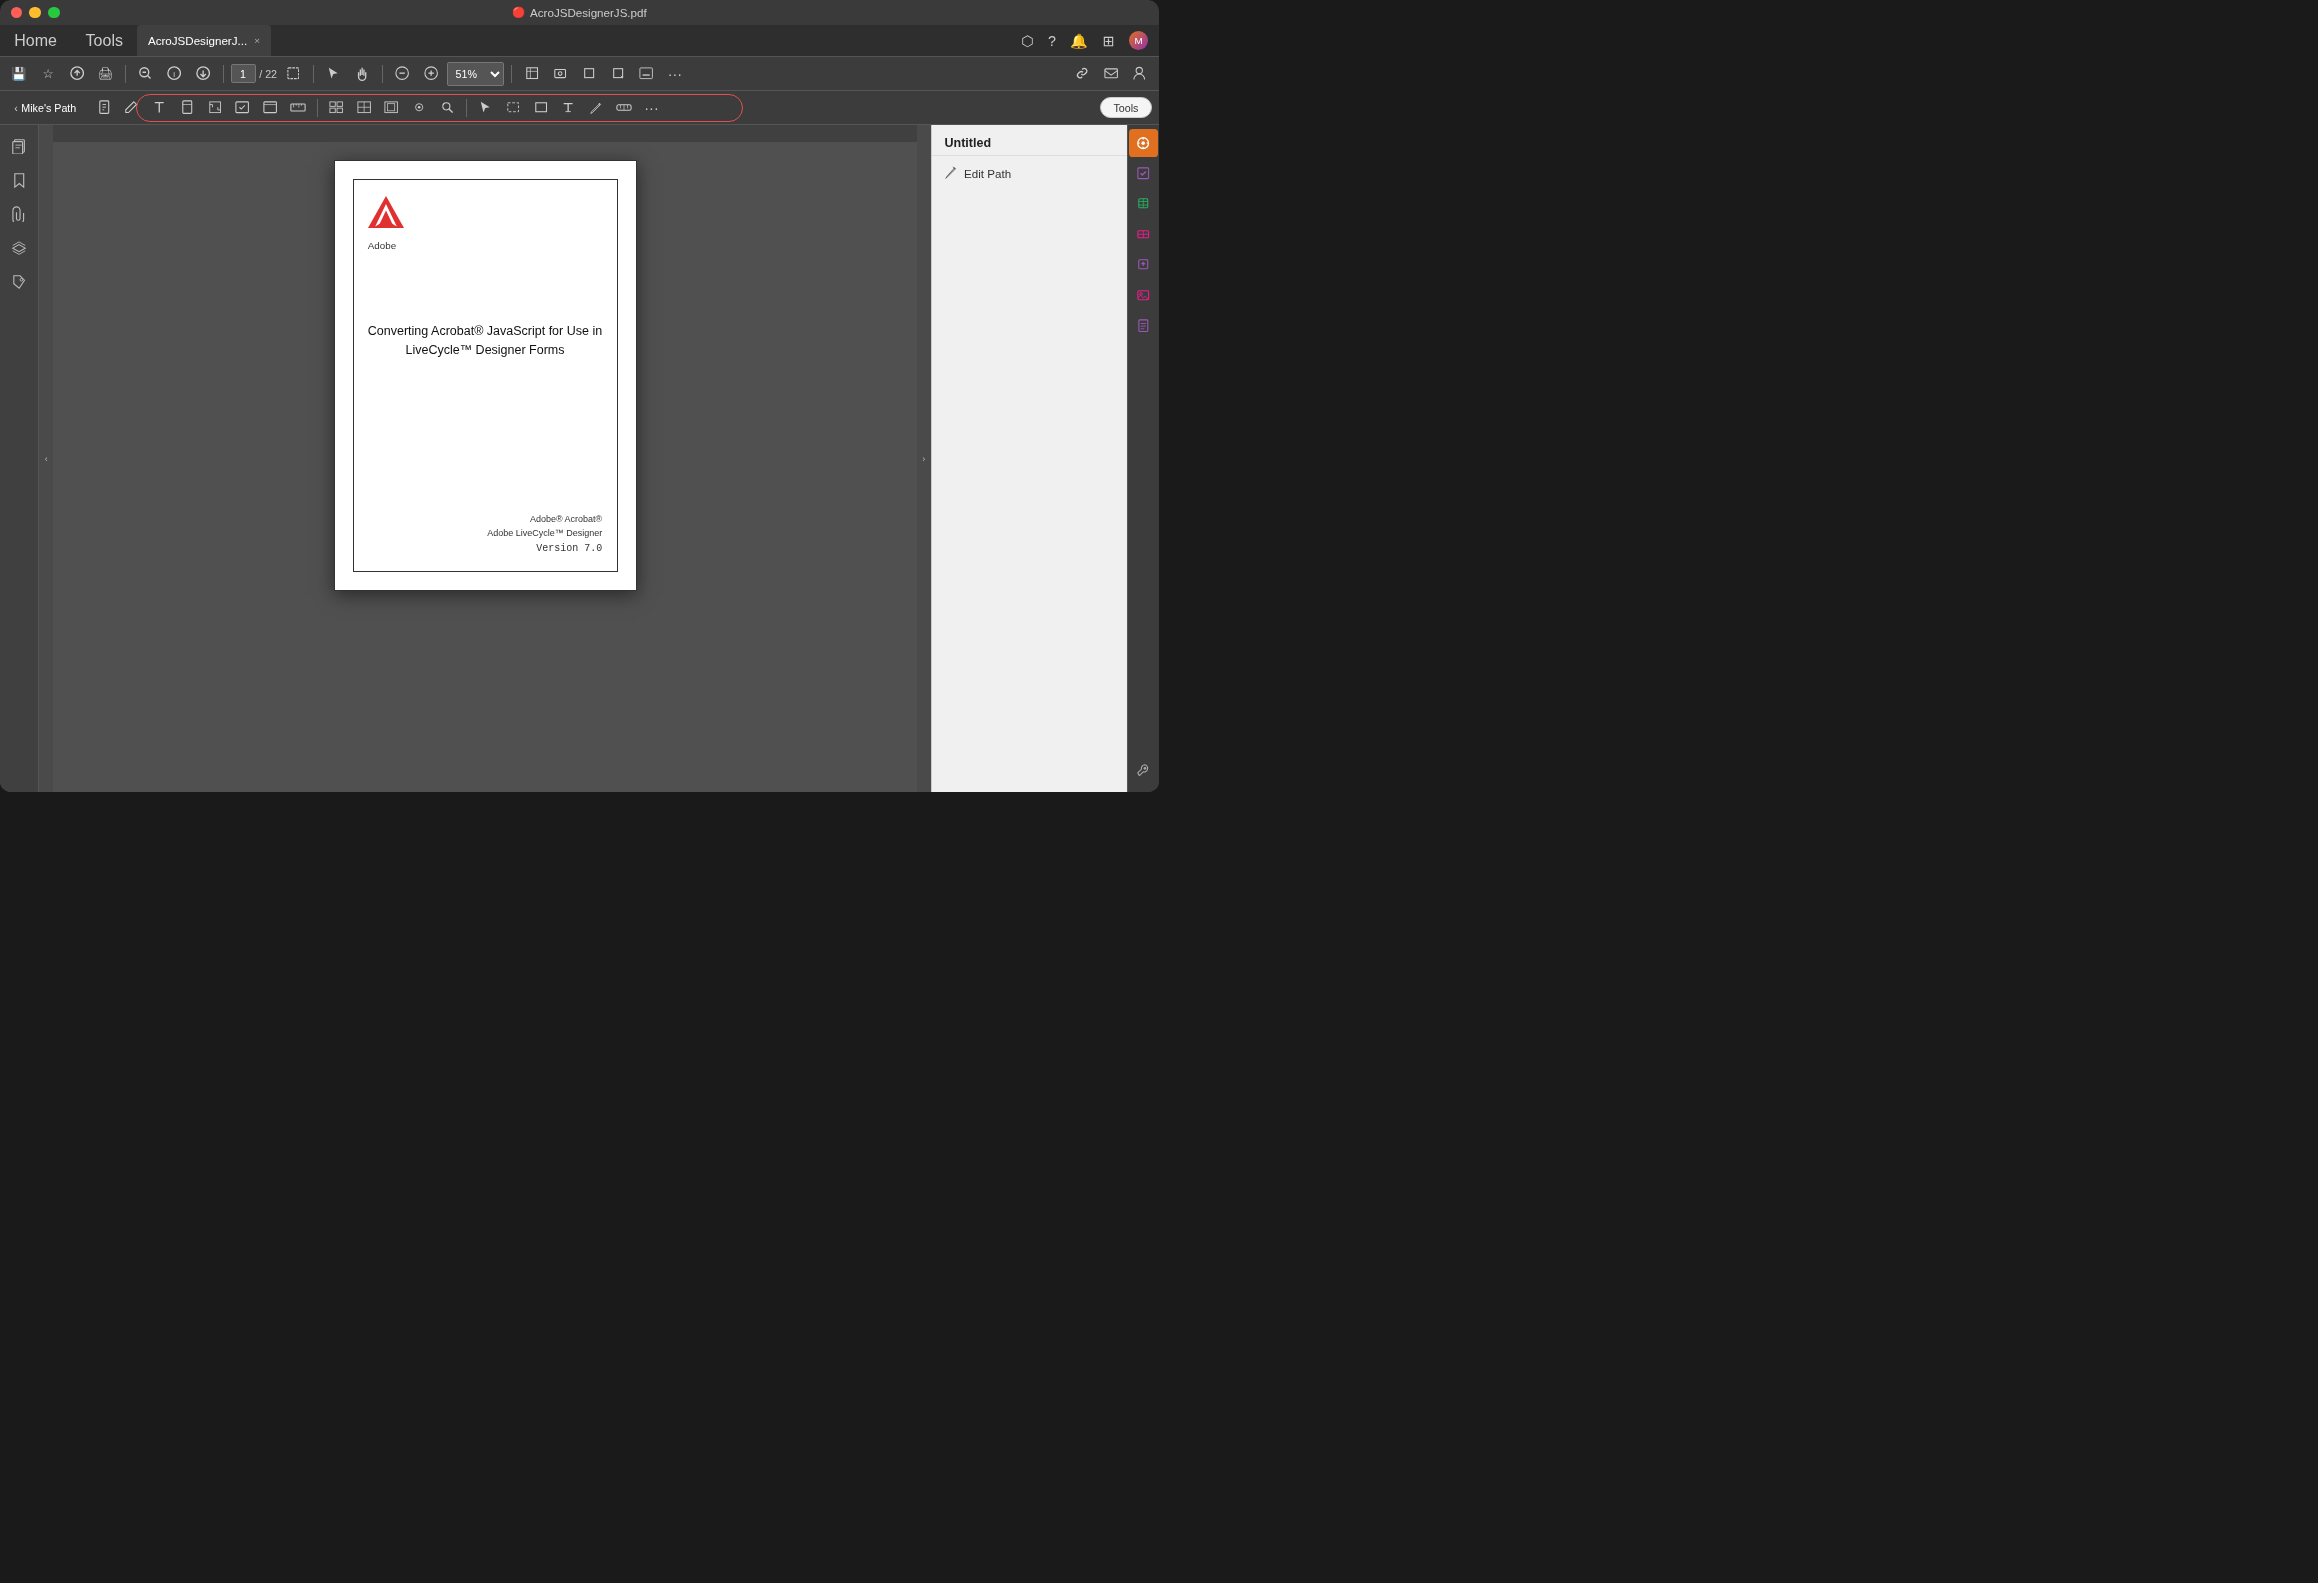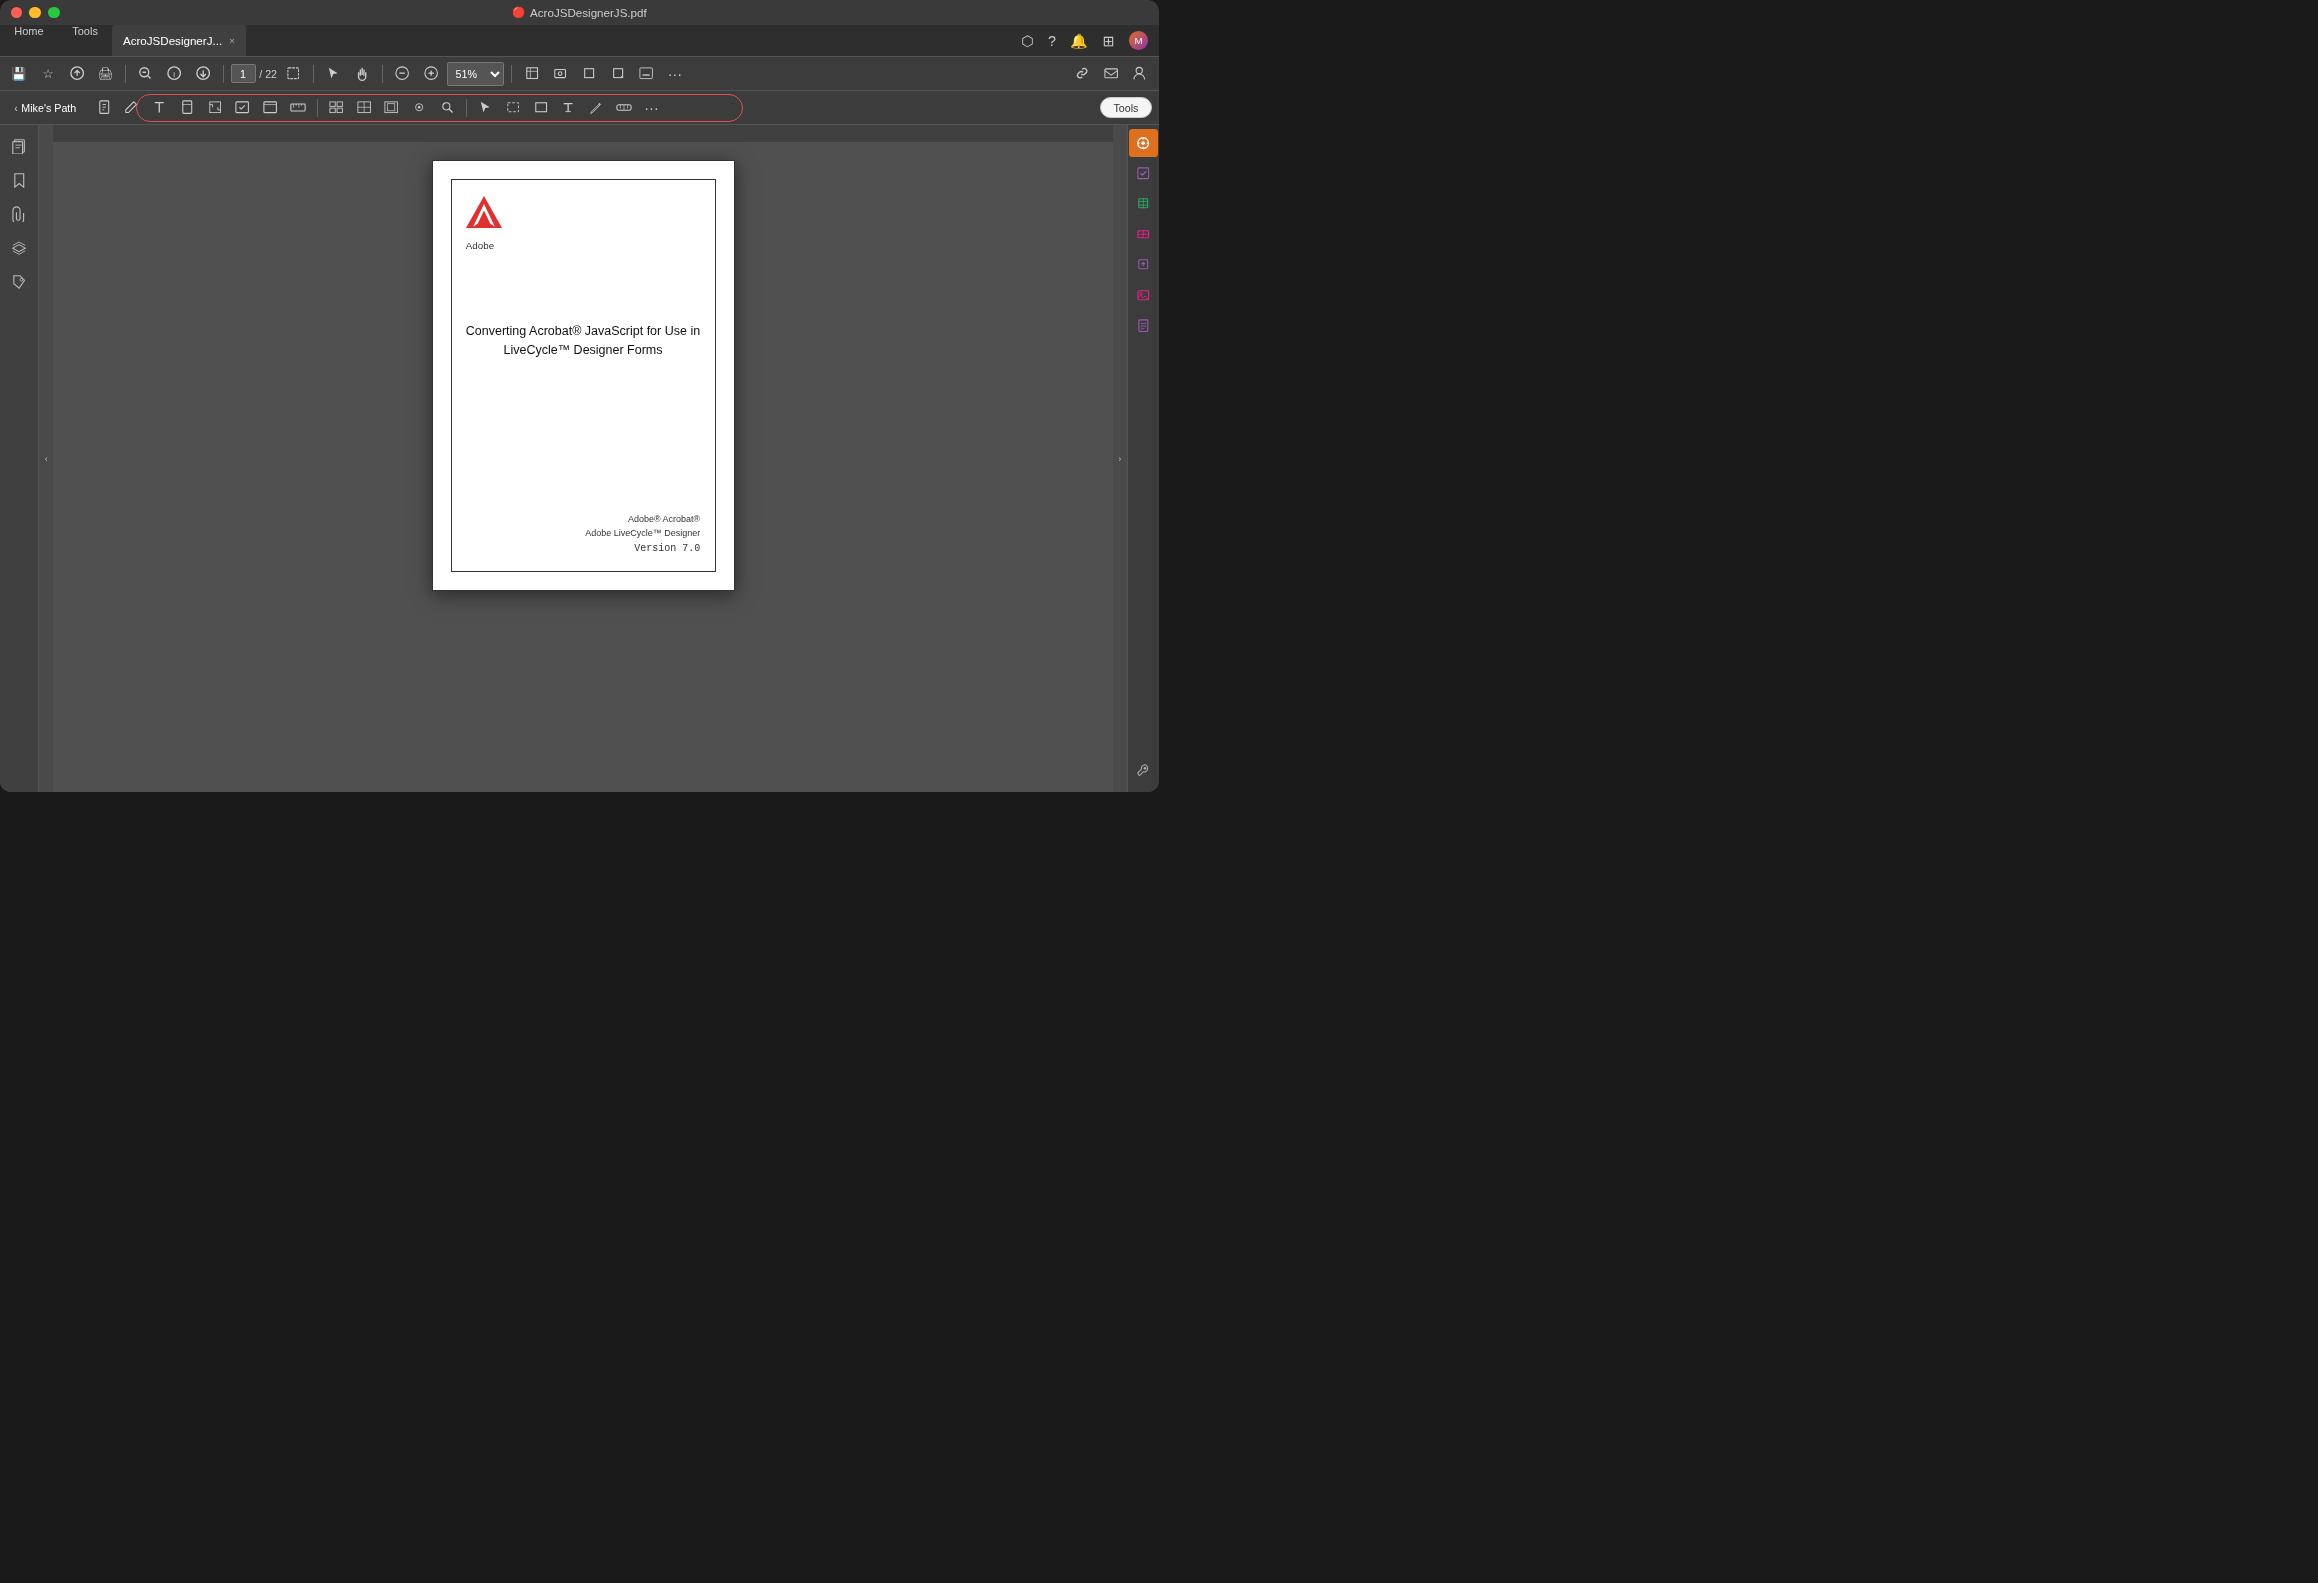--- a/index.html
+++ b/index.html
@@ -55,22 +55,22 @@
       background: #2e2e2e;
       height: 32px;
       display: flex;
       align-items: center;
       border-bottom: 0.9px solid #555;
     }
     .tab-home, .tab-tools {
       padding: 0 14.3px;
       height: 100%;
       display: flex;
-      align-items: flex-start;
-      font-size: 11px;
+      align-items: center;
+      font-size: 16px;
       color: #ccc;
       cursor: pointer;
     }
     .tab-doc {
       background: #404040;
       height: 100%;
       display: flex;
       align-items: center;
       padding: 0 10.7px;
       font-size: 11.6px;
@@ -724,20 +724,33 @@
           <div class="pdf-footer-version">Version 7.0</div>
         </div>
       </div>
     </div>
   </div>
 
   <div class="right-arrow">
     <span>›</span>
   </div>
 
+  <div class="right-panel">
+    <div class="right-panel-header">Untitled</div>
+    <div class="right-panel-item">
+      <span class="edit-path-icon">
+        <svg width="12.5" height="14.3" viewBox="0 0 14 16" fill="none">
+            <path d="M2 14l-1 1 1-2 8-9 1 1-9 9z" stroke="#555" stroke-width="1"></path>
+            <path d="M10 3l1.5 1.5" stroke="#555" stroke-width="1.5"></path>
+            <path d="M9 2l2.5 2.5" stroke="#555" stroke-width="1"></path>
+          </svg>
+      </span>
+      <span>Edit Path</span>
+    </div>
+  </div>
 
   <div class="right-icon-strip">
     <div class="strip-icon active" style="color:#fff;">
       <svg width="14.3" height="14.3" viewBox="0 0 16 16" fill="none">
           <circle cx="8" cy="8" r="6" stroke="#fff" stroke-width="1.5"></circle>
           <circle cx="8" cy="8" r="2" fill="#fff"></circle>
           <line x1="8" y1="2" x2="8" y2="4" stroke="#fff" stroke-width="1.5"></line>
           <line x1="8" y1="12" x2="8" y2="14" stroke="#fff" stroke-width="1.5"></line>
           <line x1="2" y1="8" x2="4" y2="8" stroke="#fff" stroke-width="1.5"></line>
           <line x1="12" y1="8" x2="14" y2="8" stroke="#fff" stroke-width="1.5"></line>

